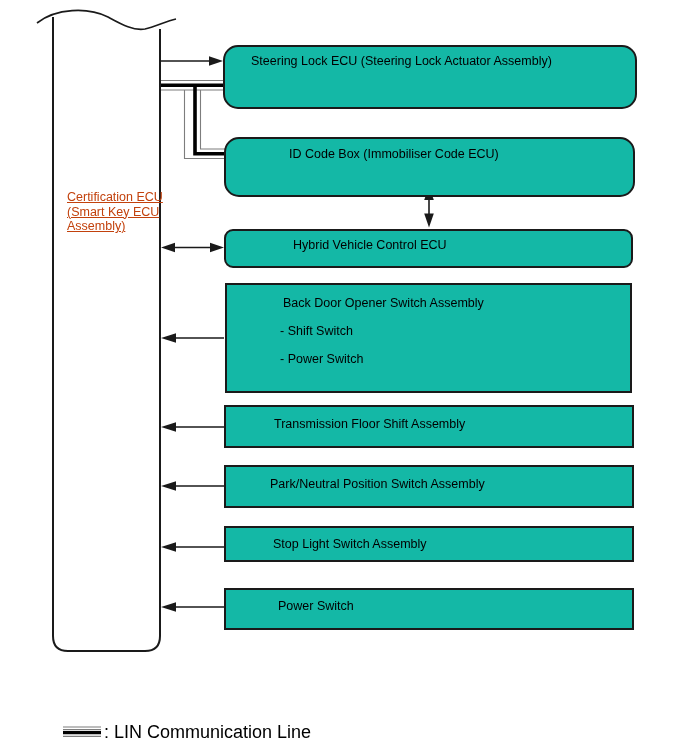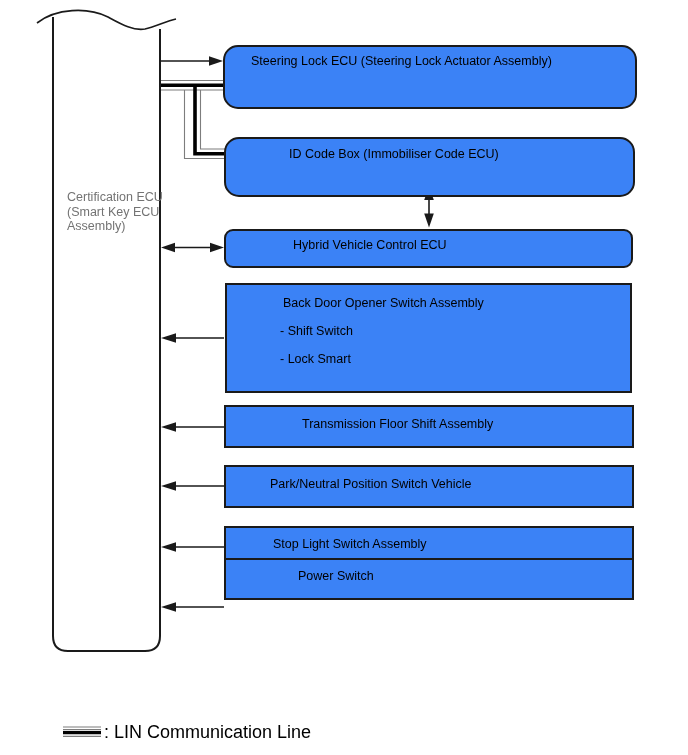--- a/index.html
+++ b/index.html
@@ -2,29 +2,29 @@
 <html><head>
 <meta charset="utf-8">
 <style>
   html,body { margin:0; padding:0; background:#ffffff; }
   .canvas {
     position:relative; width:688px; height:755px; background:#ffffff;
     font-family:"Liberation Sans", sans-serif; color:#000000; overflow:hidden;
   }
   .svg-layer { position:absolute; left:0; top:0; width:688px; height:755px; }
   .node {
-    position:absolute; box-sizing:border-box; background:#3b82f6;
+    position:absolute; box-sizing:border-box; background:#14b8a6;
     border:2px solid #1a1a1a; font-size:12.5px; line-height:14px; color:#000;
   }
   .node.rounded { border-radius:15px; }
   .node-label { display:block; white-space:nowrap; }
   .node-item { display:block; white-space:nowrap; margin-top:14px; }
   .cert-label {
     position:absolute; left:67px; top:190px; width:97px;
-    font-size:12.5px; line-height:14.5px; color:#737373;
+    font-size:12.5px; line-height:14.5px; color:#c2410c;text-decoration:underline;
   }
   .legend-label {
     position:absolute; left:104px; top:725px;
     font-size:18px; line-height:15px; color:#000; white-space:nowrap;
   }
 </style>
 </head>
 <body>
 
 <div class="canvas">
@@ -101,34 +101,34 @@
     <span class="node-label">ID Code Box (Immobiliser Code ECU)</span>
   </div>
 
   <div class="node rounded" style="left:224px; top:229px; width:409px; height:39px; border-radius:9px; padding:7px 0 0 67px;">
     <span class="node-label">Hybrid Vehicle Control ECU</span>
   </div>
 
   <div class="node" style="left:225px; top:283px; width:407px; height:110px; padding:11px 0 12px 56px;">
     <span class="node-label">Back Door Opener Switch Assembly</span>
     <span class="node-item" style="margin-left:-3px;">- Shift Switch</span>
-    <span class="node-item" style="margin-left:-3px;">- Lock Smart</span>
+    <span class="node-item" style="margin-left:-3px;">- Power Switch</span>
   </div>
 
-  <div class="node" style="left:224px; top:405px; width:410px; height:43px; padding:10px 0 0 76px;">
+  <div class="node" style="left:224px; top:405px; width:410px; height:43px; padding:10px 0 0 48px;">
     <span class="node-label">Transmission Floor Shift Assembly</span>
   </div>
 
   <div class="node" style="left:224px; top:465px; width:410px; height:43px; padding:10px 0 0 44px;">
-    <span class="node-label">Park/Neutral Position Switch Vehicle</span>
+    <span class="node-label">Park/Neutral Position Switch Assembly</span>
   </div>
 
   <div class="node" style="left:224px; top:526px; width:410px; height:36px; padding:9px 0 0 47px;">
     <span class="node-label">Stop Light Switch Assembly</span>
   </div>
 
-  <div class="node" style="left:224px; top:558px; width:410px; height:42px; padding:9px 0 0 72px;">
+  <div class="node" style="left:224px; top:588px; width:410px; height:42px; padding:9px 0 0 52px;">
     <span class="node-label">Power Switch</span>
   </div>
 
   <div class="legend-label">: LIN Communication Line</div>
 
 </div>
 
 </body></html>

